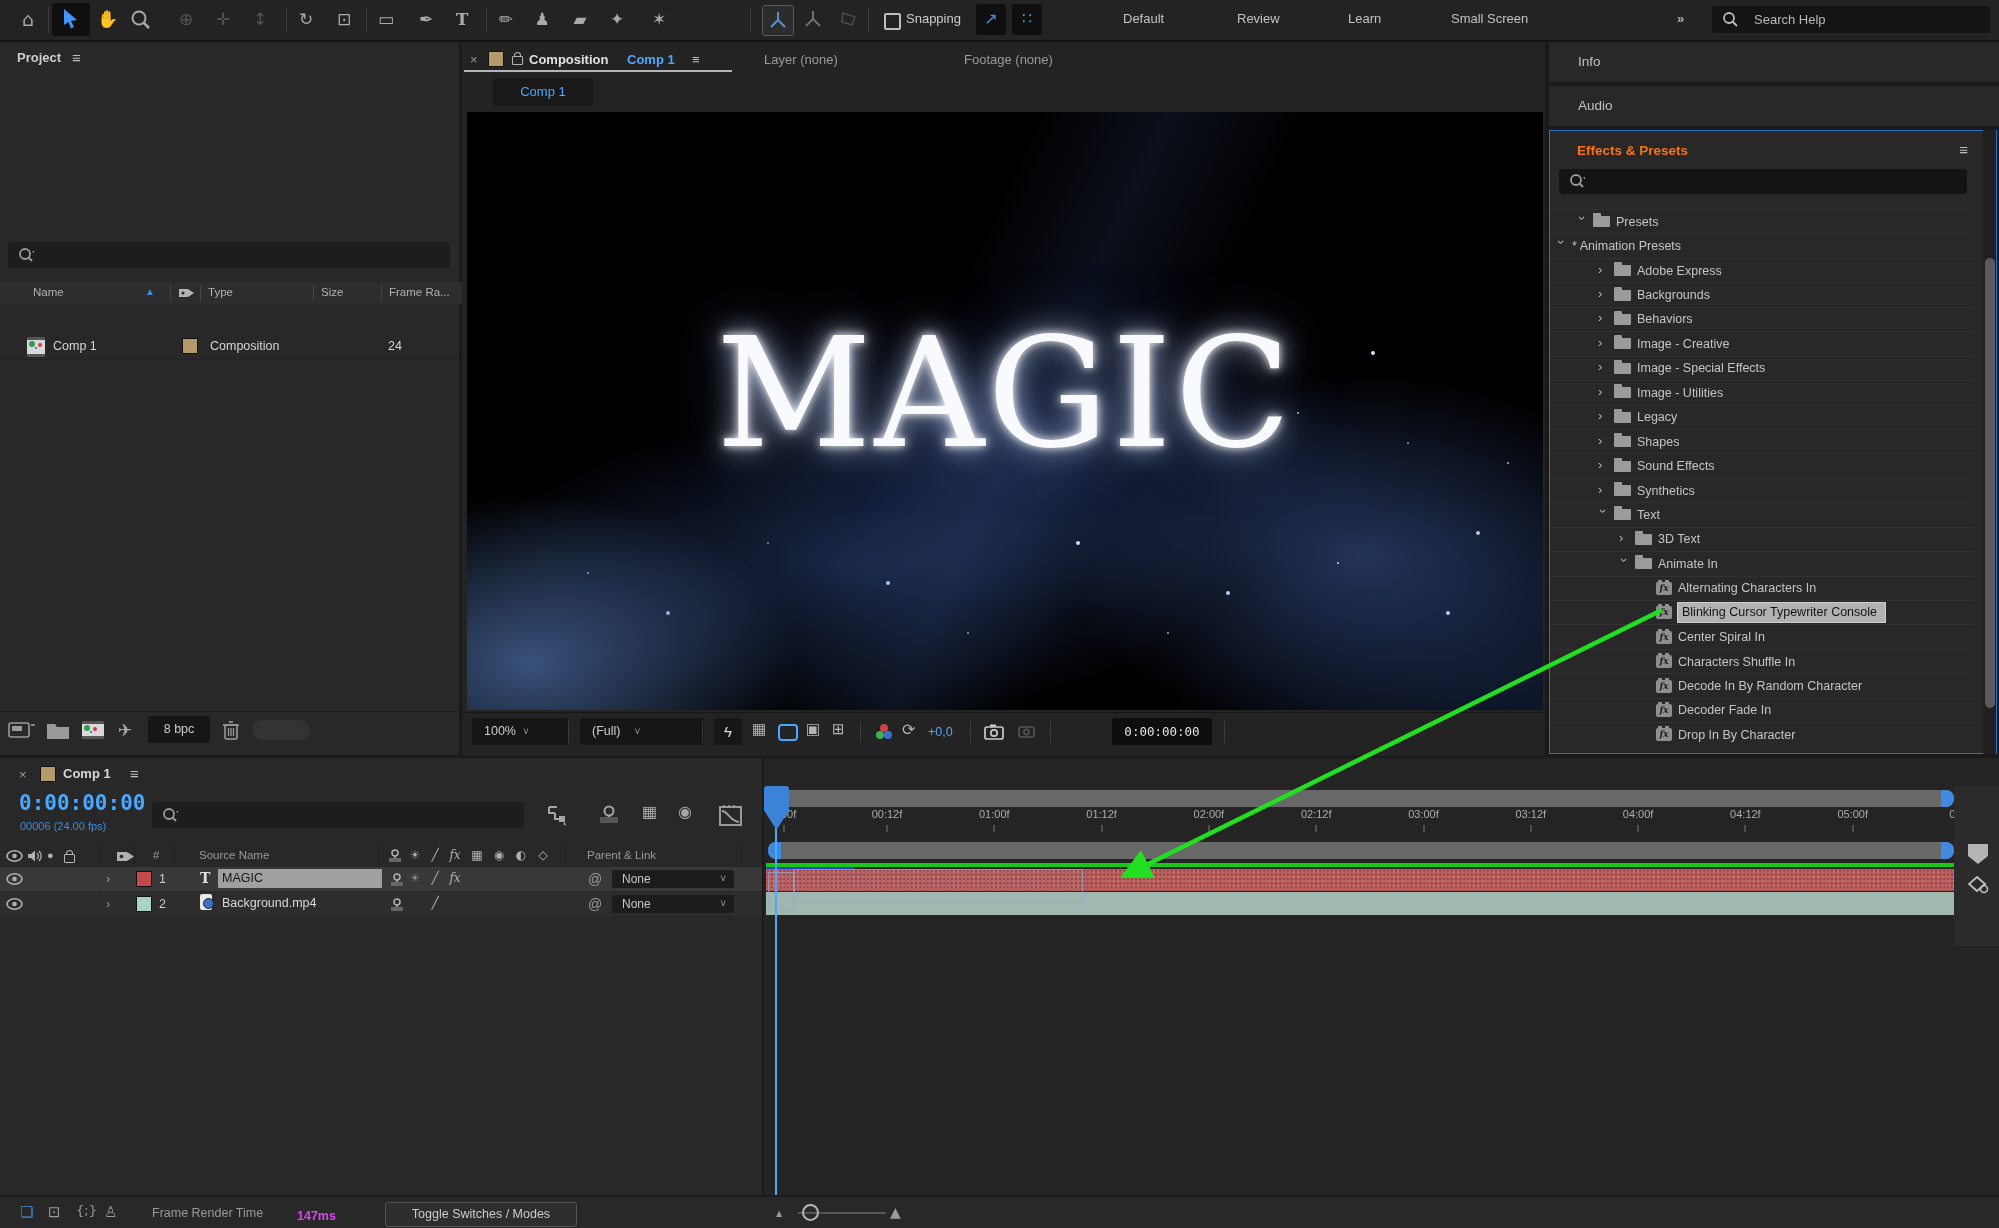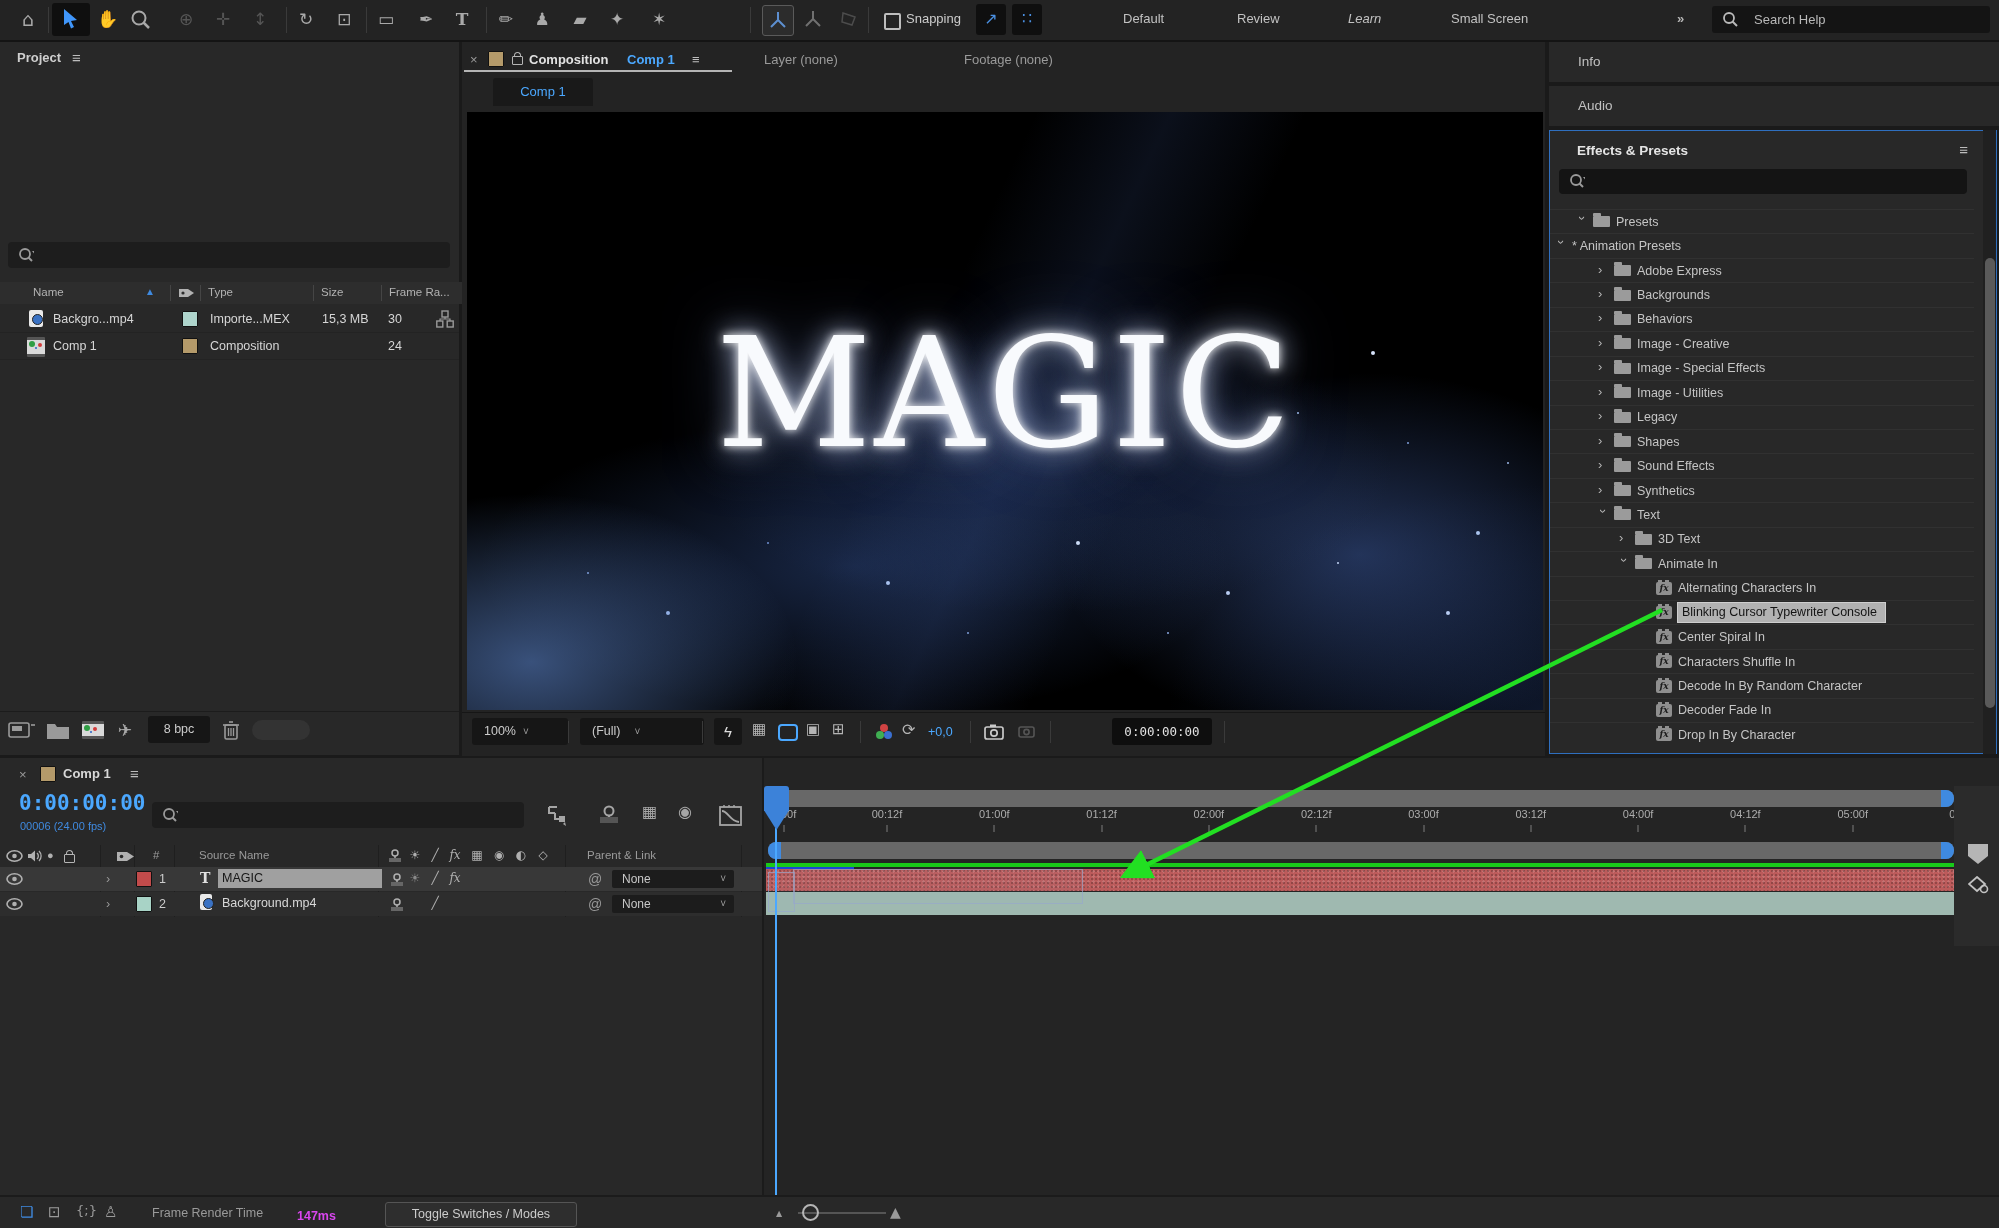--- a/index.html
+++ b/index.html
@@ -59,21 +59,21 @@
     text-shadow:0 0 10px #ffffff,0 0 28px rgba(205,220,255,.95),0 0 64px rgba(125,155,235,.55);}
   #vctrl{position:absolute;left:0px;top:670px;width:1083px;height:43px;background:#232323;border-top:1px solid #161616;}
   .vbox{position:absolute;top:5px;height:27px;background:#161616;border-radius:3px;color:#cccccc;font-size:12.5px;line-height:27px;}
   .chev{color:#9e9e9e;font-size:10px;}
   .vico{position:absolute;top:7px;font-size:15px;color:#b5b5b5;font-family:"DejaVu Sans",sans-serif;}
   
   #rightstack{left:1549px;top:42px;width:450px;height:713px;background:#1a1a1a;}
   .collbar{position:absolute;left:0;width:450px;height:40px;background:#282828;}
   .collbar span{position:absolute;left:29px;top:12px;font-size:13.5px;color:#c0c0c0;}
   #fxpanel{position:absolute;left:0;top:88px;width:448px;height:624px;background:#282828;border:1.5px solid #2f6fbf;box-sizing:border-box;}
-  #fxtitle{position:absolute;left:27px;top:12px;font-size:13.5px;font-weight:bold;color:#e5e5e5;}
+  #fxtitle{position:absolute;left:27px;top:12px;font-size:13.5px;font-weight:bold;color:#f97316;}
   #fx-tree{position:absolute;left:0;top:78px;width:424px;height:543px;overflow:hidden;}
   .trow{position:relative;height:24.45px;box-sizing:border-box;border-top:1px solid #313131;
         display:flex;align-items:center;gap:6px;font-size:12.5px;color:#c5c5c5;white-space:nowrap;}
   .car{display:inline-block;width:10px;color:#b5b5b5;font-size:13px;line-height:10px;transform:translateY(-1px);}
   .car.open{transform:rotate(90deg) translateX(-1px);}
   .car.empty{visibility:hidden;}
   .fold{display:inline-block;width:17px;height:11px;background:#9b9b9b;border-radius:1px;position:relative;flex:0 0 auto;}
   .fold::before{content:"";position:absolute;top:-3px;left:0;width:8px;height:3px;background:#9b9b9b;border-radius:1px 1px 0 0;}
   .fxic{display:inline-block;width:16px;height:13px;background:#8f8f8f;border-radius:2px;position:relative;flex:0 0 auto;
         color:#1d1d1d;font:italic bold 9px "DejaVu Serif",serif;text-align:center;line-height:13px;}
@@ -161,21 +161,21 @@
     <span class="wstab" style="left:906px;color:#cccccc;">Snapping</span>
     <span class="toolbox" style="left:976px;top:4px;width:30px;height:31px;">
         <span class="ico" style="left:0;width:30px;top:5px;color:#4a8fe0;font-size:16px;">↗</span>
       </span>
     <span class="toolbox" style="left:1012px;top:4px;width:30px;height:31px;">
         <span class="ico" style="left:0;width:30px;top:5px;color:#4a8fe0;font-size:16px;">∷</span>
       </span>
 
     <span class="wstab" style="left:1123px;">Default</span>
     <span class="wstab" style="left:1237px;">Review</span>
-    <span class="wstab" style="left:1348px;font-style:italic;">Learn</span>
+    <span class="wstab" style="left:1348px;">Learn</span>
     <span class="wstab" style="left:1451px;">Small Screen</span>
     <span class="wstab" style="left:1677px;font-weight:bold;color:#b5b5b5;">»</span>
 
     <span id="help-search">
       <svg class="mag">
           <circle cx="7" cy="7" r="5" fill="none" stroke="#b9b9b9" stroke-width="1.8"></circle>
           <line x1="10.5" y1="10.5" x2="15" y2="15" stroke="#b9b9b9" stroke-width="2"></line>
         </svg>
       <span class="ph">Search Help</span>
     </span>
@@ -202,34 +202,20 @@
           <circle cx="5" cy="8" r="1.6" fill="#2d2d2d"></circle>
         </svg>
       <span class="sep" style="left:200px;top:3px;height:16px;background:#454545;"></span>
       <span class="abs" style="left:208px;top:4px;">Type</span>
       <span class="sep" style="left:313px;top:3px;height:16px;background:#454545;"></span>
       <span class="abs" style="left:321px;top:4px;">Size</span>
       <span class="sep" style="left:381px;top:3px;height:16px;background:#454545;"></span>
       <span class="abs" style="left:389px;top:4px;">Frame Ra...</span>
     </div>
 
-    <div class="prow" style="top:264px;border-bottom:1px solid #232323;">
-      <span class="fileic" style="left:29px;top:4px;"></span>
-      <span class="abs" style="left:53px;top:6px;">Backgro...mp4</span>
-      <span class="swatch" style="left:182px;top:5px;background:#aed4cc;"></span>
-      <span class="abs" style="left:210px;top:6px;">Importe...MEX</span>
-      <span class="abs" style="left:322px;top:6px;">15,3 MB</span>
-      <span class="abs" style="left:388px;top:6px;">30</span>
-      <svg class="abs" style="left:436px;top:4px;" width="18" height="18">
-          <rect x="6" y="1" width="6" height="6" fill="none" stroke="#9a9a9a" stroke-width="1.4"></rect>
-          <rect x="0.8" y="11" width="6" height="6" fill="none" stroke="#9a9a9a" stroke-width="1.4"></rect>
-          <rect x="11.2" y="11" width="6" height="6" fill="none" stroke="#9a9a9a" stroke-width="1.4"></rect>
-          <path d="M9 7 v2 M4 11 v-2 h10 v2" stroke="#9a9a9a" stroke-width="1.2" fill="none"></path>
-        </svg>
-    </div>
     <div class="prow" style="top:291px;border-bottom:1px solid #232323;">
       <span class="compic" style="left:27px;top:4px;"></span>
       <span class="abs" style="left:53px;top:6px;">Comp 1</span>
       <span class="swatch" style="left:182px;top:5px;background:#b49a6a;"></span>
       <span class="abs" style="left:210px;top:6px;">Composition</span>
       <span class="abs" style="left:388px;top:6px;">24</span>
     </div>
 
     <div class="hline" style="left:0;top:669px;width:459px;"></div>
     <svg class="abs" style="left:8px;top:677px;" width="28" height="22">

